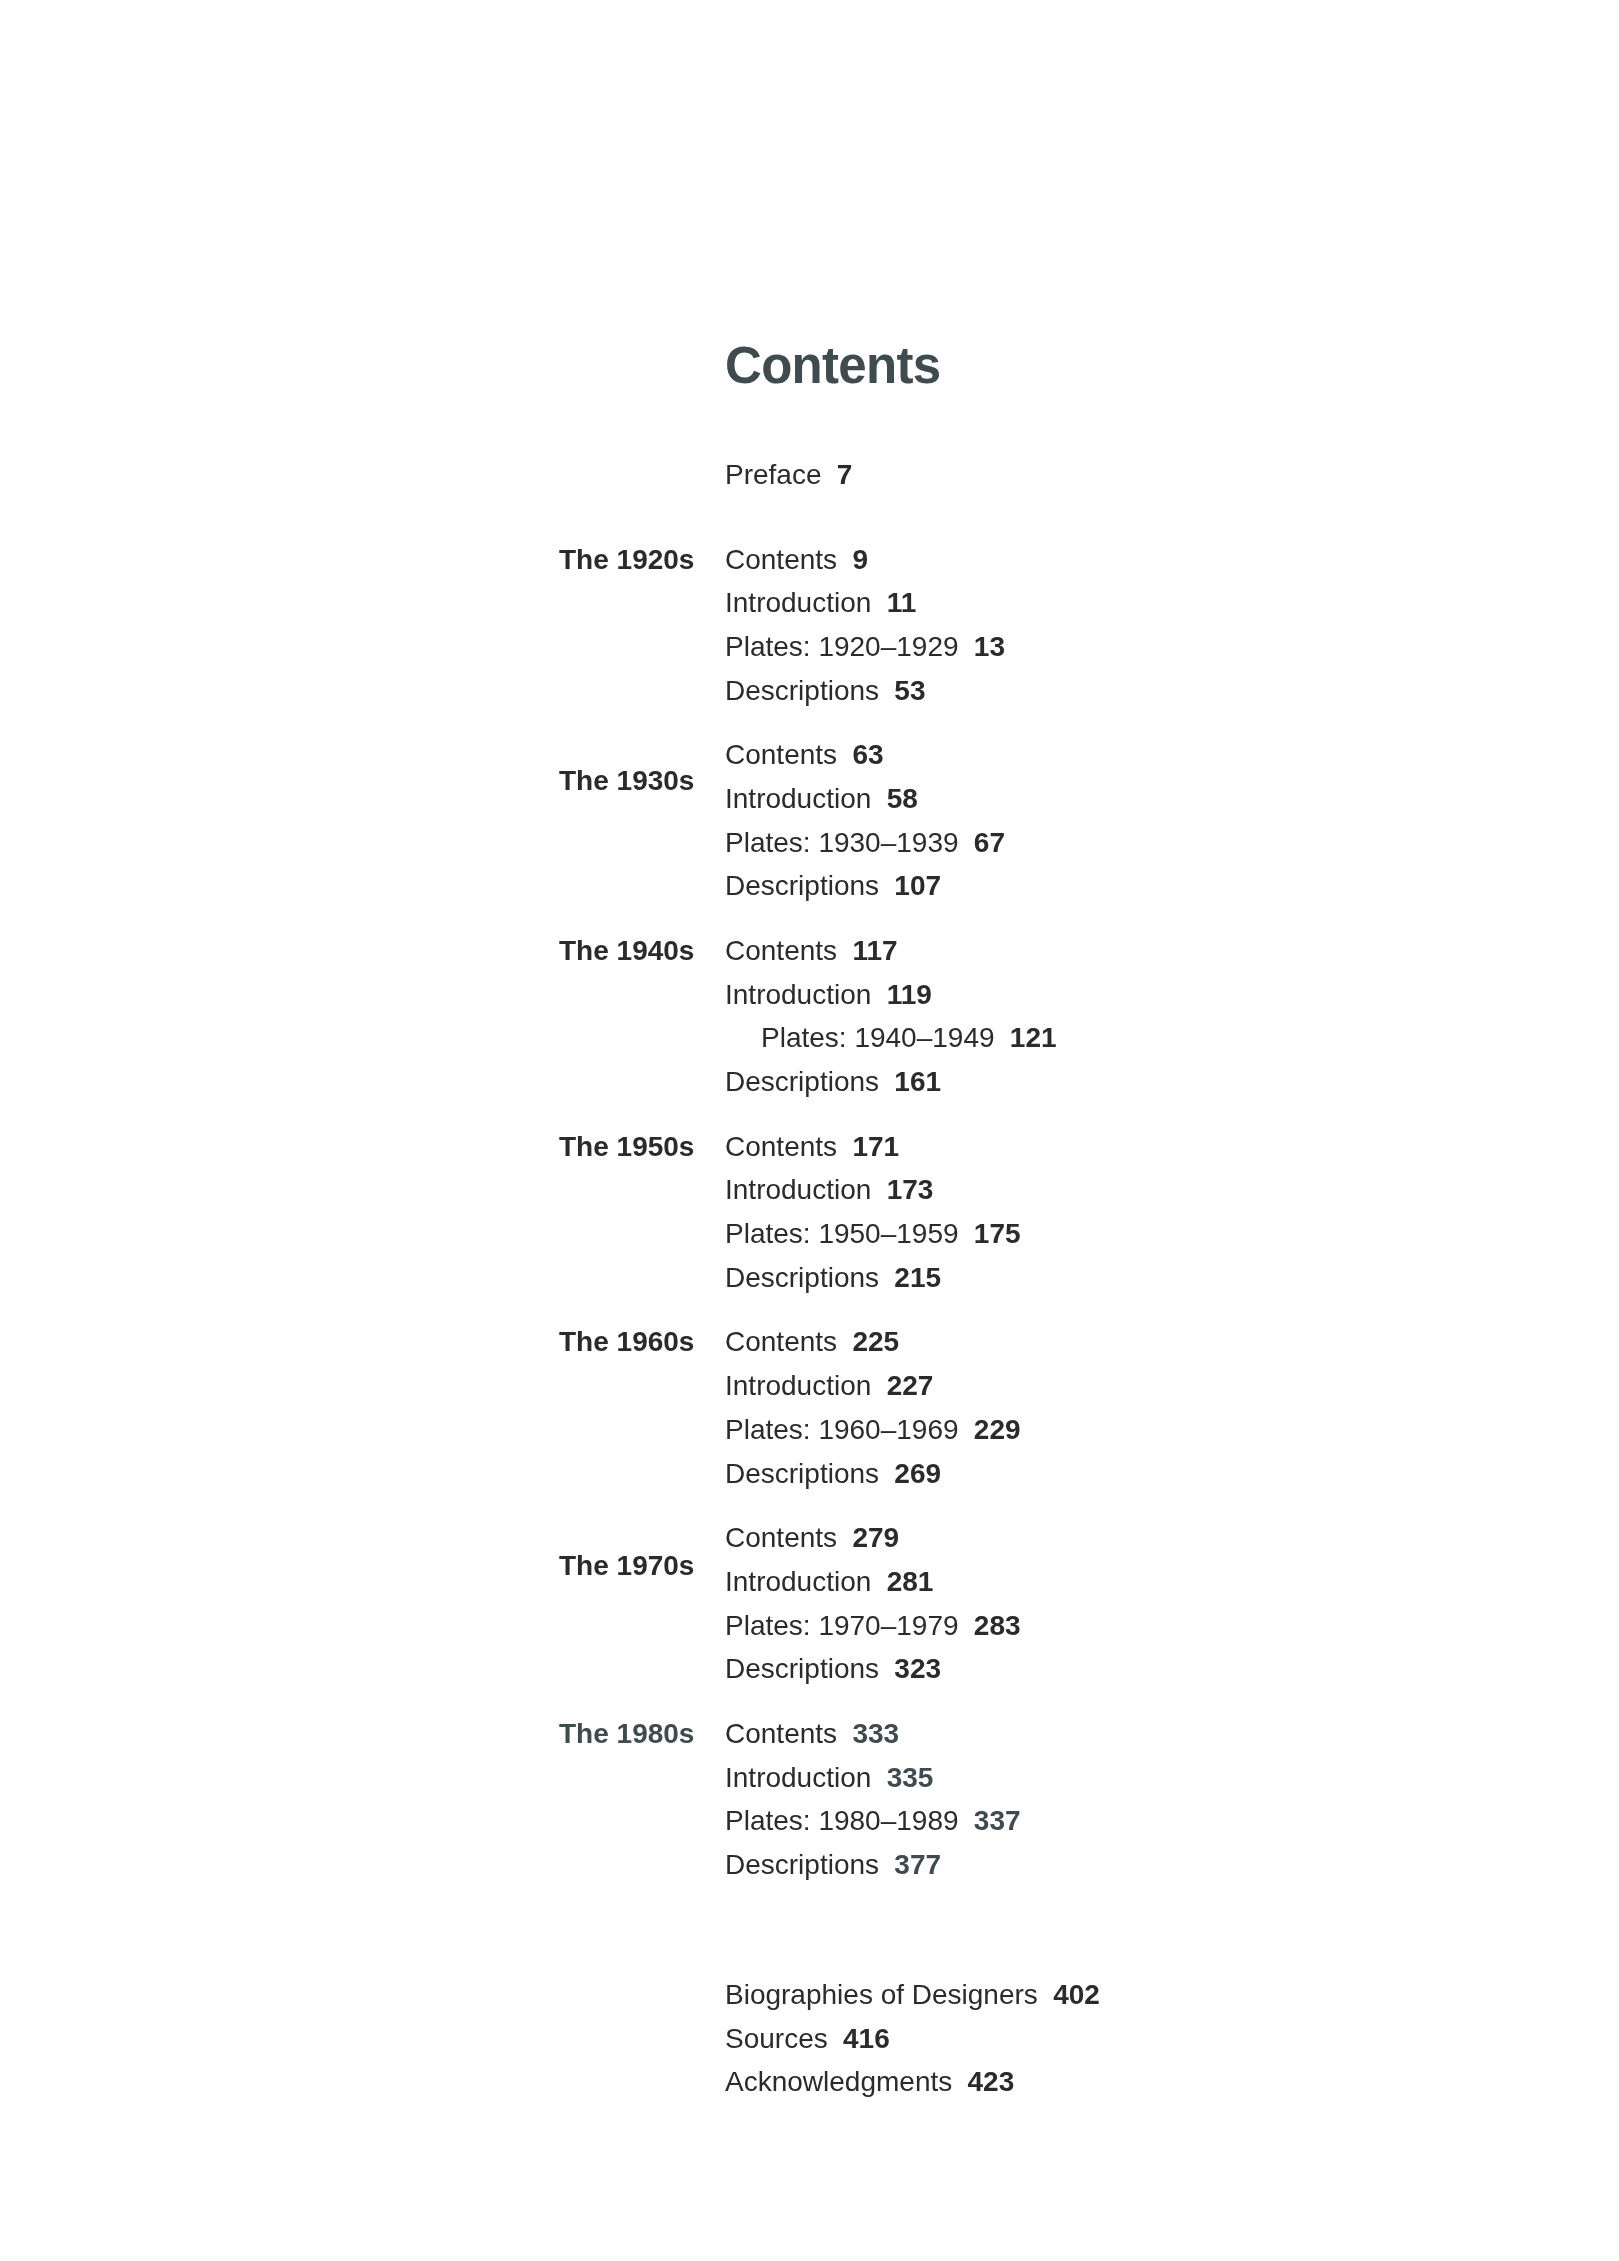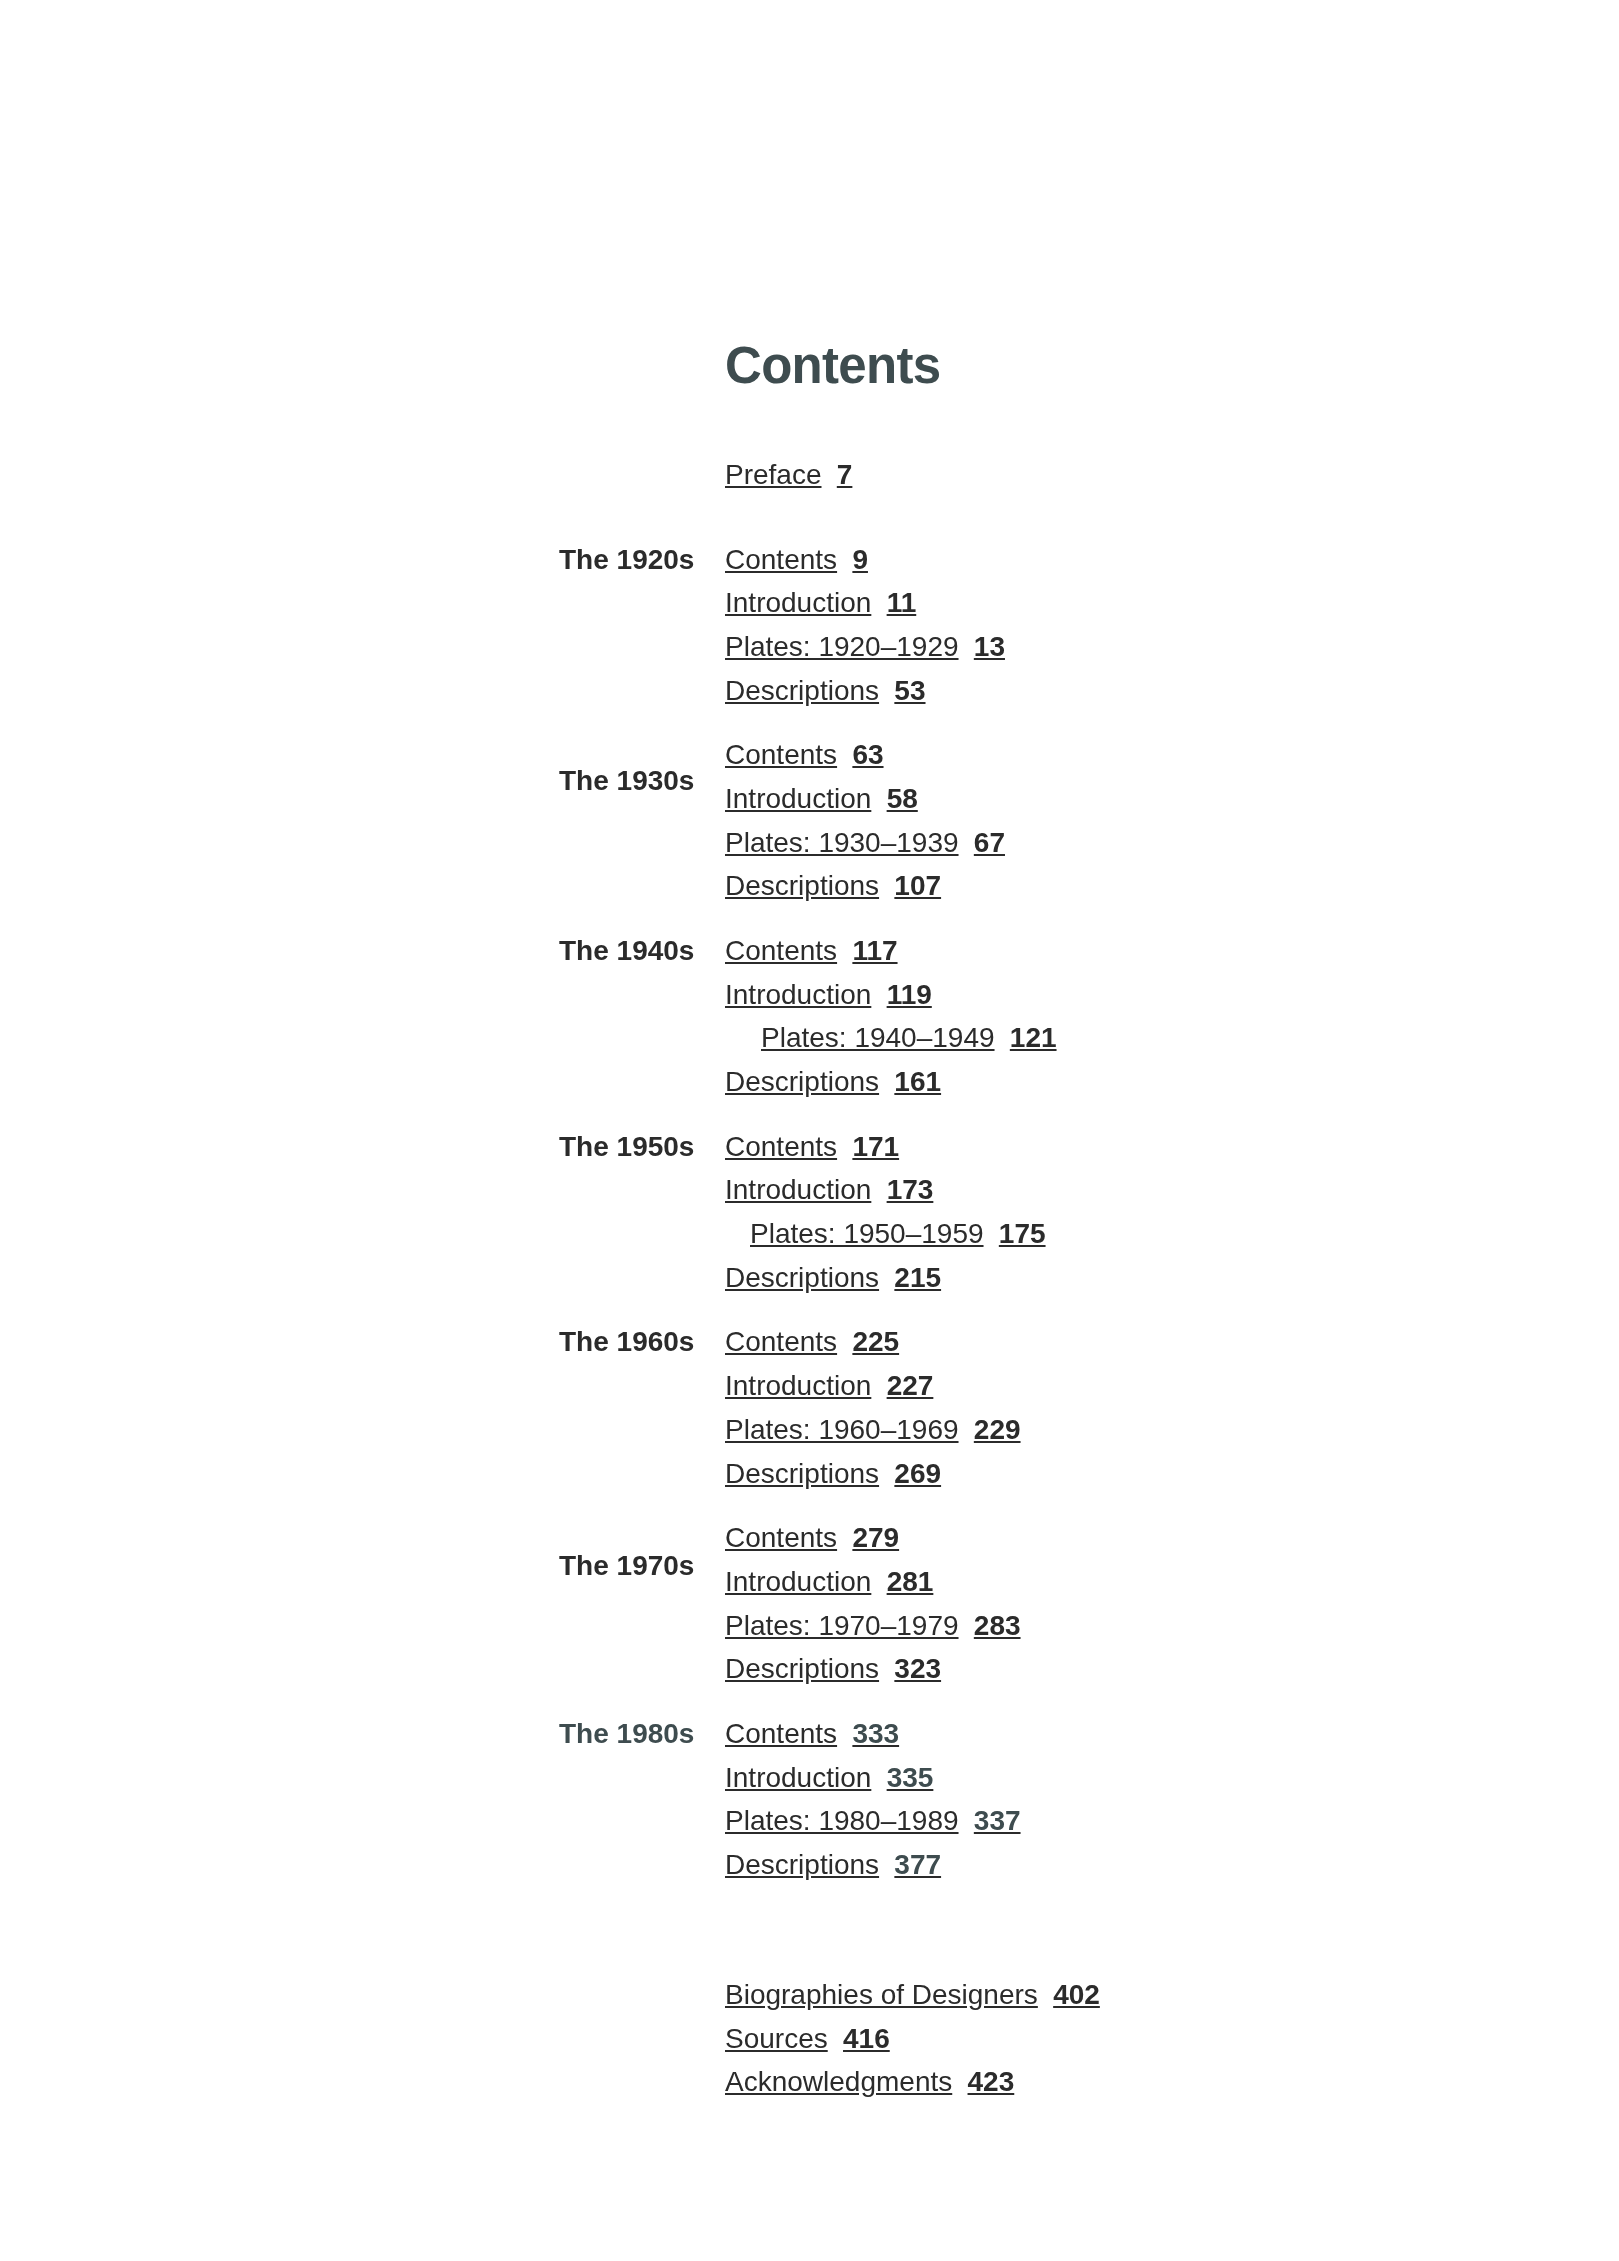--- a/index.html
+++ b/index.html
@@ -30,21 +30,20 @@
       letter-spacing: -0.7px;
       line-height: 1;
     }
     .entry {
       position: absolute;
       left: 725px;
       font-size: 28px;
       line-height: 1;
       color: #2b2b2b;
       white-space: nowrap;
-      text-decoration: underline;
     }
     .entry .label {
       font-weight: normal;
     }
     .entry .page-num {
       font-weight: bold;
       margin-left: 15.3px;
     }
     .decade-label {
       position: absolute;
@@ -89,21 +88,21 @@
 
   <div class="decade-label" style="top:937px;">The 1940s</div>
   <div class="entry" style="top:937px;"><span class="label">Contents</span><span class="page-num">117</span></div>
   <div class="entry" style="top:981px;"><span class="label">Introduction</span><span class="page-num">119</span></div>
   <div class="entry" style="top:1024px;margin-left:36px;"><span class="label">Plates: 1940–1949</span><span class="page-num">121</span></div>
   <div class="entry" style="top:1068px;"><span class="label">Descriptions</span><span class="page-num">161</span></div>
 
   <div class="decade-label" style="top:1133px;">The 1950s</div>
   <div class="entry" style="top:1133px;"><span class="label">Contents</span><span class="page-num">171</span></div>
   <div class="entry" style="top:1176px;"><span class="label">Introduction</span><span class="page-num">173</span></div>
-  <div class="entry" style="top:1220px;margin-left:25px;"><span class="label">Plates: 1950–1959</span><span class="page-num">175</span></div>
+  <div class="entry" style="top:1220px;"><span class="label">Plates: 1950–1959</span><span class="page-num">175</span></div>
   <div class="entry" style="top:1264px;"><span class="label">Descriptions</span><span class="page-num">215</span></div>
 
   <div class="decade-label" style="top:1328px;">The 1960s</div>
   <div class="entry" style="top:1328px;"><span class="label">Contents</span><span class="page-num">225</span></div>
   <div class="entry" style="top:1372px;"><span class="label">Introduction</span><span class="page-num">227</span></div>
   <div class="entry" style="top:1416px;"><span class="label">Plates: 1960–1969</span><span class="page-num">229</span></div>
   <div class="entry" style="top:1460px;"><span class="label">Descriptions</span><span class="page-num">269</span></div>
 
   <div class="decade-label" style="top:1524px;margin-top:28px;">The 1970s</div>
   <div class="entry" style="top:1524px;"><span class="label">Contents</span><span class="page-num">279</span></div>

